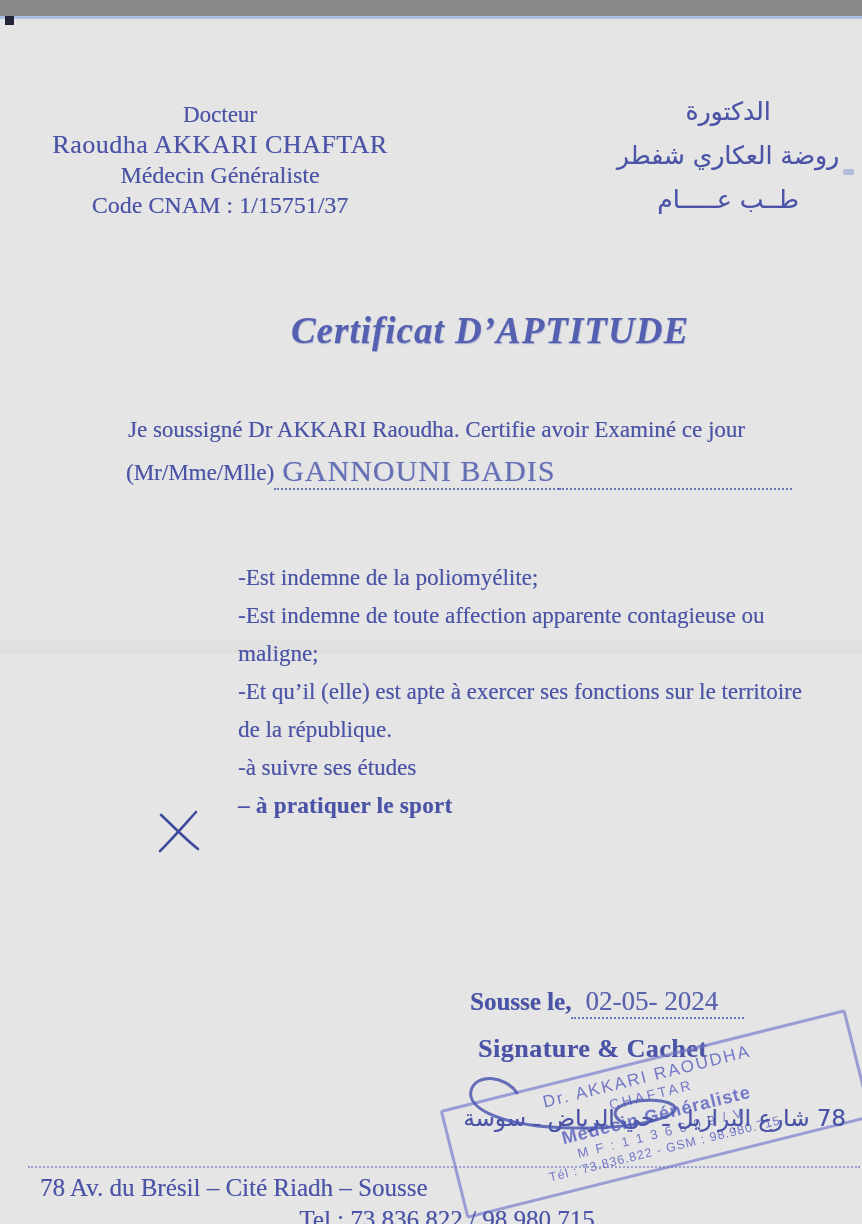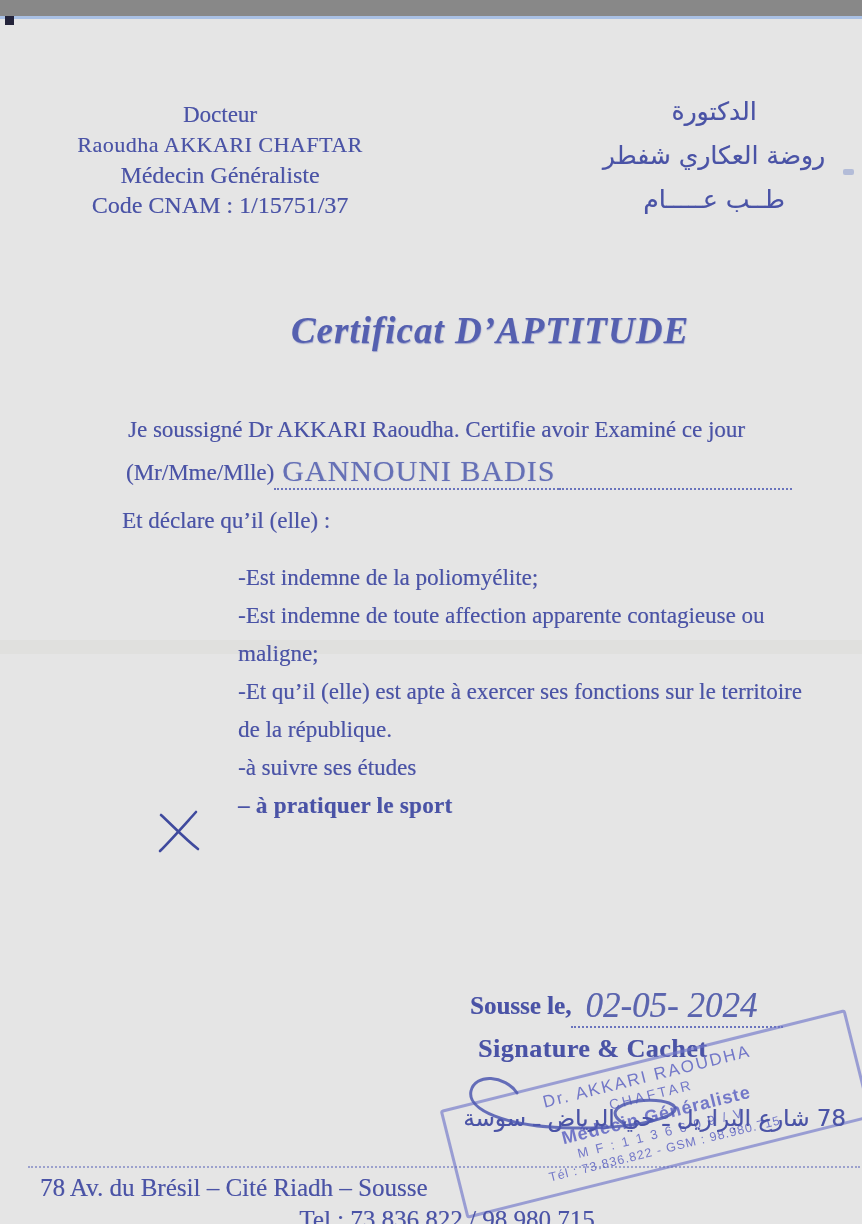--- a/index.html
+++ b/index.html
@@ -17,25 +17,25 @@
 
   
   .scan-topline { position:absolute; top:0; left:0; right:0; height:3px; background:#a9c0e4; }
   .scan-mark-tl { position:absolute; top:0; left:5px; width:9px; height:9px; background:#23233a; }
   .scan-smudge { position:absolute; top:153px; left:843px; width:11px; height:6px; background:#8b9ace; opacity:.55; border-radius:2px; }
   .scan-band { position:absolute; top:624px; left:0; right:0; height:14px; background:rgba(205,205,192,0.18); }
 
   
   .hdr-left { top:84px; left:50px; width:340px; text-align:center; line-height:30px; }
   .hdr-left .l1 { font-size:23px; }
-  .hdr-left .l2 { font-size:22px; letter-spacing:0.5px; }
+  .hdr-left .l2 { font-size:26px; letter-spacing:0.5px; }
   .hdr-left .l3 { font-size:24px; }
   .hdr-left .l4 { font-size:24px; }
   .arabic { font-family:"DejaVu Sans", sans-serif; }
-  .hdr-right { top:74px; right:22px; width:252px; text-align:center; font-size:25px; line-height:44px; }
+  .hdr-right { top:74px; right:8px; width:252px; text-align:center; font-size:25px; line-height:44px; }
 
   
   .title { top:293px; left:120px; width:740px; text-align:center;
            font-size:37px; font-weight:bold; font-style:italic; letter-spacing:1px;
            color:#5560b0; text-shadow:0.5px 0.5px 1px rgba(85,96,176,0.5); }
 
   
   .intro { top:401px; left:128px; width:700px; font-size:23px; }
   .name-line { top:440px; left:126px; width:666px; display:flex; align-items:flex-end; }
   .name-label { font-size:23px; white-space:nowrap; padding-bottom:4px; }
@@ -47,21 +47,21 @@
 
   .items { top:543px; left:238px; width:574px; font-size:23px; line-height:38px; }
   .items .bold-item { font-weight:bold; letter-spacing:0.3px; }
   .x-mark { top:792px; left:156px; width:48px; height:46px; }
 
   .closing { top:862px; left:238px; width:590px; font-size:23px; line-height:39px; }
 
   
   .date-line { top:970px; left:470px; width:340px; display:flex; align-items:center; font-size:25px; }
   .date-label { white-space:nowrap; font-weight:bold; padding-bottom:2px; }
-  .date-value { font-style:italic; font-size:35px; color:#5a64ae; border-bottom:2px dotted #6a74bd;
+  .date-value { font-size:27px; color:#5a64ae; border-bottom:2px dotted #6a74bd;
                 padding:0 26px 0 14px; white-space:nowrap; }
   .sig-label { top:1018px; left:478px; font-size:26px; font-weight:bold; letter-spacing:0.5px; }
 
   
   .stamp { top:1042px; left:447px; width:418px; height:112px;
            transform:rotate(-14deg); transform-origin:50% 50%;
            border:3px solid rgba(112,118,201,0.65); border-radius:3px;
            color:rgba(104,110,198,0.92);
            font-family:"Liberation Sans", sans-serif;
            text-align:center; line-height:1.25; padding-top:4px; box-sizing:border-box; }
@@ -104,21 +104,20 @@
   <div class="abs title">Certificat D’APTITUDE</div>
 
   <div class="abs intro ink">Je soussigné Dr AKKARI Raoudha. Certifie avoir Examiné ce jour</div>
 
   <div class="abs name-line">
     <span class="name-label ink">(Mr/Mme/Mlle)</span>
     <span class="name-value">GANNOUNI BADIS</span>
     <span class="name-fill"></span>
   </div>
 
-  <div class="abs declare ink">Et déclare qu’il (elle) :</div>
 
   <div class="abs items ink">
     <div>-Est indemne de la poliomyélite;</div>
     <div>-Est indemne de toute affection apparente contagieuse ou maligne;</div>
     <div>-Et qu’il (elle) est apte à exercer ses fonctions sur le territoire de la république.</div>
     <div>-à suivre ses études</div>
     <div class="bold-item">– à pratiquer le sport</div>
   </div>
 
   <svg class="abs x-mark" viewBox="0 0 48 46">

